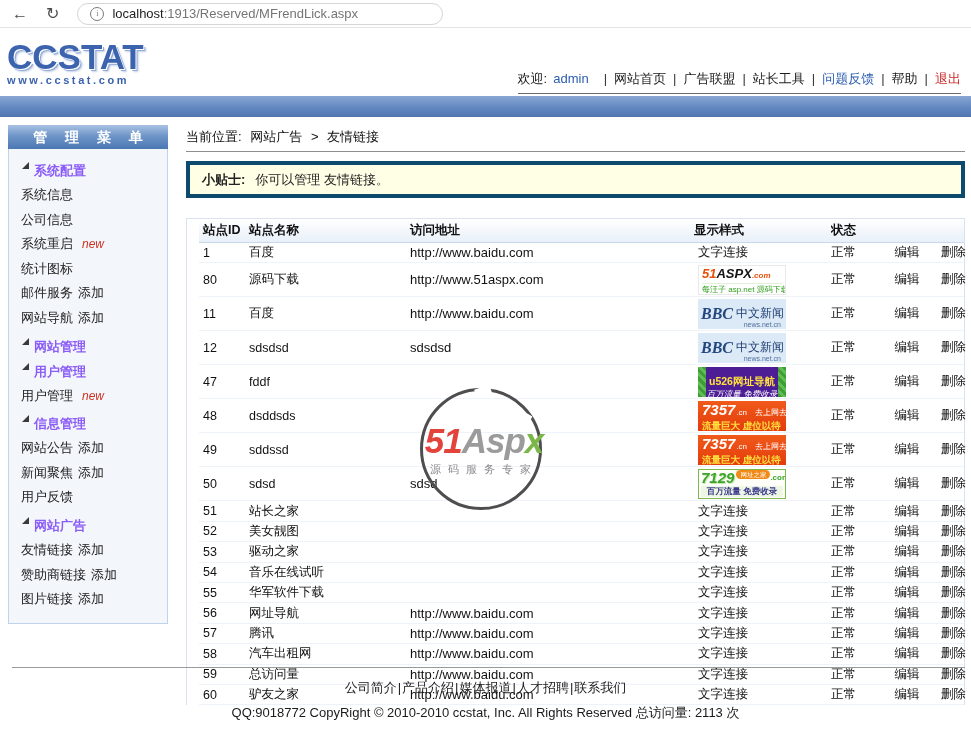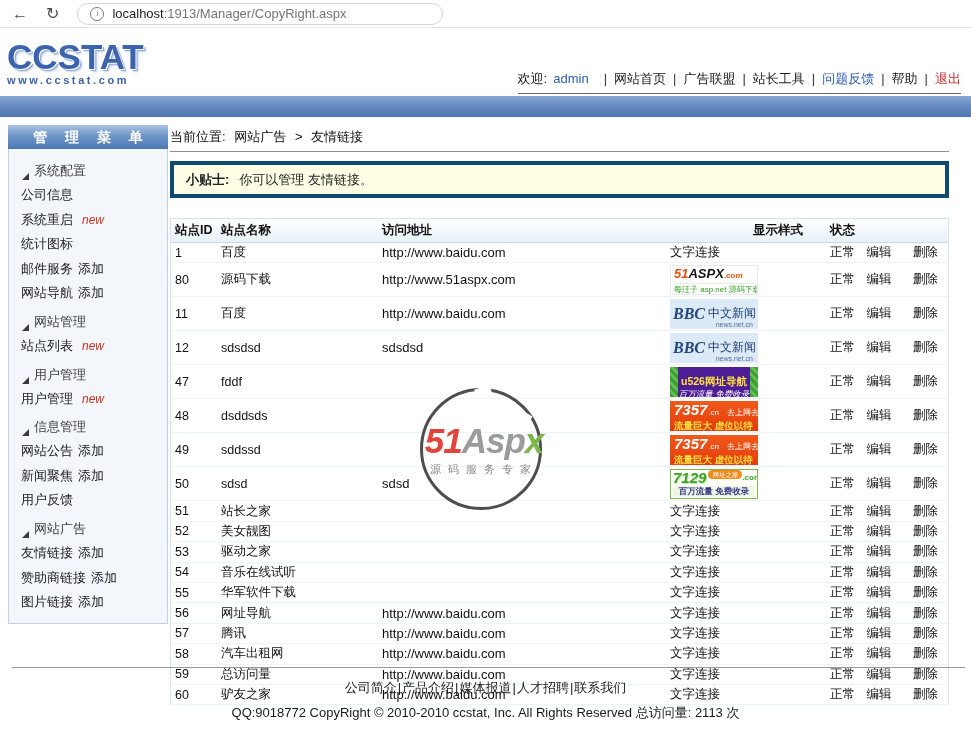--- a/index.html
+++ b/index.html
@@ -27,39 +27,39 @@
   .hl-red{color:#cc2a2a;cursor:pointer;}
   .welcome{color:#1c1c1c;margin-right:6px;}
   .user{color:#2a5db0;margin-right:8px;}
 
   .blue-bar{position:absolute;top:96px;left:0;right:0;height:21px;background:linear-gradient(180deg,#89a6d3 0%,#6288c1 55%,#4f76ae 100%);}
 
   
   .sidebar{position:absolute;left:8px;top:125px;width:160px;height:499px;}
   .sidebar-header{height:24px;background:linear-gradient(180deg,#a9c2e4 0%,#6f96c8 45%,#4b77b3 100%);color:#fff;font-weight:bold;font-size:14px;letter-spacing:7px;text-align:center;line-height:24px;padding-left:7px;}
   .sidebar-body{position:absolute;top:24px;bottom:0;left:0;right:0;background:#f3f7fc;border:1px solid #c2d3e9;border-top:none;padding-top:6px;box-sizing:border-box;overflow:hidden;}
-  .s-section{display:flex;align-items:flex-end;gap:5px;font-weight:normal;font-size:13px;color:#404040;margin:7px 0 3px 13px;line-height:18px;}
+  .s-section{display:flex;align-items:flex-start;gap:5px;font-weight:bold;font-size:13px;color:#8b5cf6;margin:7px 0 3px 13px;line-height:18px;}
   .tri{width:0;height:0;border-left:7px solid transparent;border-bottom:7px solid #3a3a3a;}
   .s-item{padding-left:12px;line-height:24.6px;font-size:13px;color:#222;cursor:pointer;white-space:nowrap;}
   .s-item .sfx{margin-left:5px;}
   .new-badge{color:#cc3322;font-style:italic;font-size:12px;margin-left:9px;}
 
   
-  .main{position:absolute;left:170px;top:128px;width:779px;}
+  .main{position:absolute;left:186px;top:128px;width:779px;}
   .breadcrumb{font-size:13px;color:#111;padding-bottom:5px;border-bottom:1px solid #8e8e8e;}
   .breadcrumb span{margin-right:5px;}
   .bc-link{cursor:pointer;}
   .tip{margin-top:9px;border:4px solid #0c4a6e;background:#ffffe6;height:29px;line-height:29px;padding-left:12px;font-size:13px;color:#222;}
   .tip-label{font-weight:bold;margin-right:10px;}
 
   .ltable{margin-top:20px;border:1px solid #d9e2ee;border-bottom:none;}
-  .thead,.trow{display:grid;grid-template-columns:46px 161px 288px 137px 52px 48px 45px;align-items:center;}
+  .thead,.trow{display:grid;grid-template-columns:46px 161px 288px 137px 52px 48px 45px;align-items:center;margin-left:12px;}
   .thead{height:23px;background:linear-gradient(180deg,#ffffff,#e8f0f9);border-bottom:1px solid #c9d9ea;font-weight:bold;font-size:12.5px;}
   .tcell{padding-left:4px;overflow:hidden;white-space:nowrap;}
-  .tc-center{text-align:right;padding-left:0;}
+  .tc-center{text-align:left;padding-left:0;}
   .trow{border-bottom:1px solid #eef3fa;font-size:12.5px;}
   .trow.text-row{height:19.4px;}
   .trow.banner-row{height:33px;}
   .c-url{font-size:13px;}
   .c-edit,.c-del{cursor:pointer;text-align:center;padding-left:0;}
   .c-style{display:flex;align-items:center;}
 
   
   .banner{width:88px;height:30px;box-sizing:border-box;overflow:hidden;cursor:pointer;}
   .b-b51{background:#fff;border:1px solid #e9e9e9;padding:0 3px;}
@@ -112,21 +112,21 @@
 <body>
 
 <div class="page">
 
   <div class="browser-bar">
     <span class="nav-ic">←</span>
     <span class="nav-ic">↻</span>
     <div class="url-pill">
       <span class="info-ic">i</span>
       <span class="url-host">localhost</span>
-        <span class="url-rest">:1913/Manager/CopyRight.aspx</span>
+        <span class="url-rest">:1913/Reserved/MFrendLick.aspx</span>
     </div>
   </div>
 
   <div class="site-header">
     <div class="logo">
       <div class="logo-main">CCSTAT</div>
       <div class="logo-sub">www.ccstat.com</div>
     </div>
     <div class="header-links">
       <span class="welcome">欢迎:</span><span class="user">admin</span><span class="hlinks-slot"><span class="sep">|</span><span class="hl-dark">网站首页</span><span class="sep">|</span><span class="hl-dark">广告联盟</span><span class="sep">|</span><span class="hl-dark">站长工具</span><span class="sep">|</span><span class="hl-blue">问题反馈</span><span class="sep">|</span><span class="hl-dark">帮助</span><span class="sep">|</span><span class="hl-red">退出</span></span>
@@ -135,30 +135,30 @@
 
   <div class="blue-bar"></div>
 
   <div class="sidebar">
     <div class="sidebar-header">管 理 菜 单</div>
     <div class="sidebar-body">
         <div class="s-section">
           <span class="tri"></span>
           <span>系统配置</span>
         </div>
+        <div class="s-item"><span>系统信息</span></div>
         <div class="s-item"><span>公司信息</span></div>
         <div class="s-item"><span>系统重启</span><span class="new-badge">new</span></div>
         <div class="s-item"><span>统计图标</span></div>
         <div class="s-item"><span>邮件服务</span><span class="sfx">添加</span></div>
         <div class="s-item"><span>网站导航</span><span class="sfx">添加</span></div>
         <div class="s-section">
           <span class="tri"></span>
           <span>网站管理</span>
         </div>
-        <div class="s-item"><span>站点列表</span><span class="new-badge">new</span></div>
         <div class="s-section">
           <span class="tri"></span>
           <span>用户管理</span>
         </div>
         <div class="s-item"><span>用户管理</span><span class="new-badge">new</span></div>
         <div class="s-section">
           <span class="tri"></span>
           <span>信息管理</span>
         </div>
         <div class="s-item"><span>网站公告</span><span class="sfx">添加</span></div>

